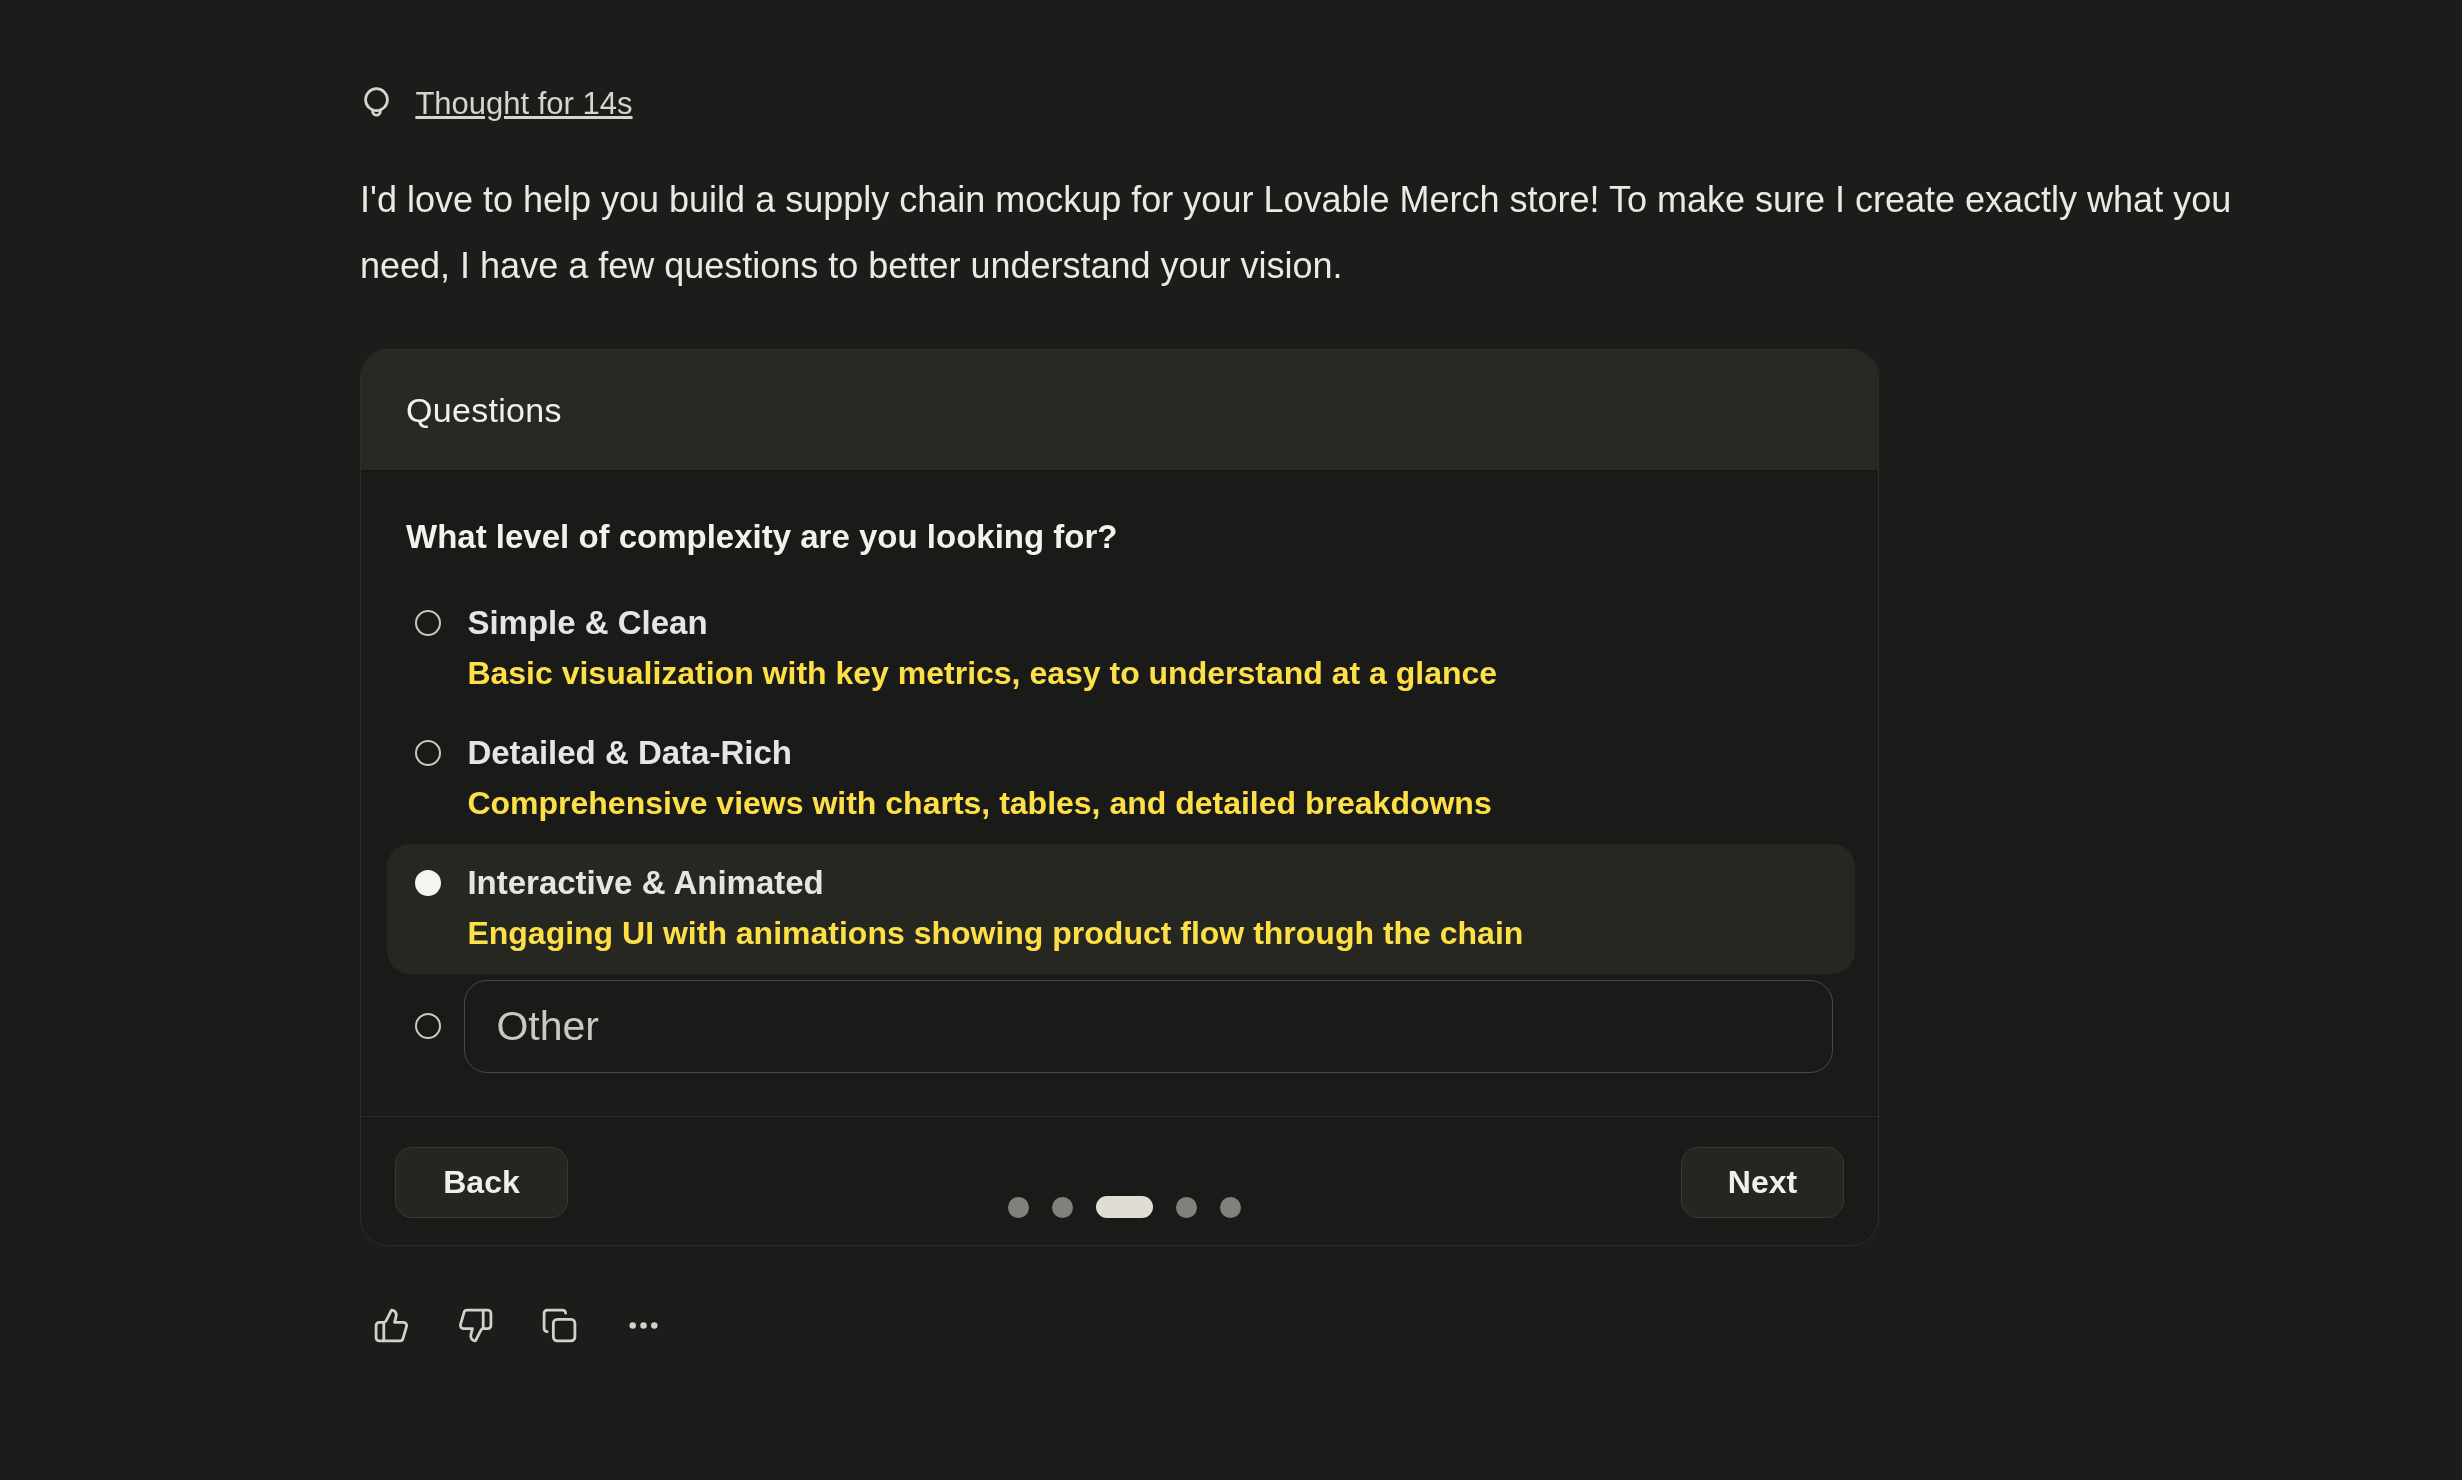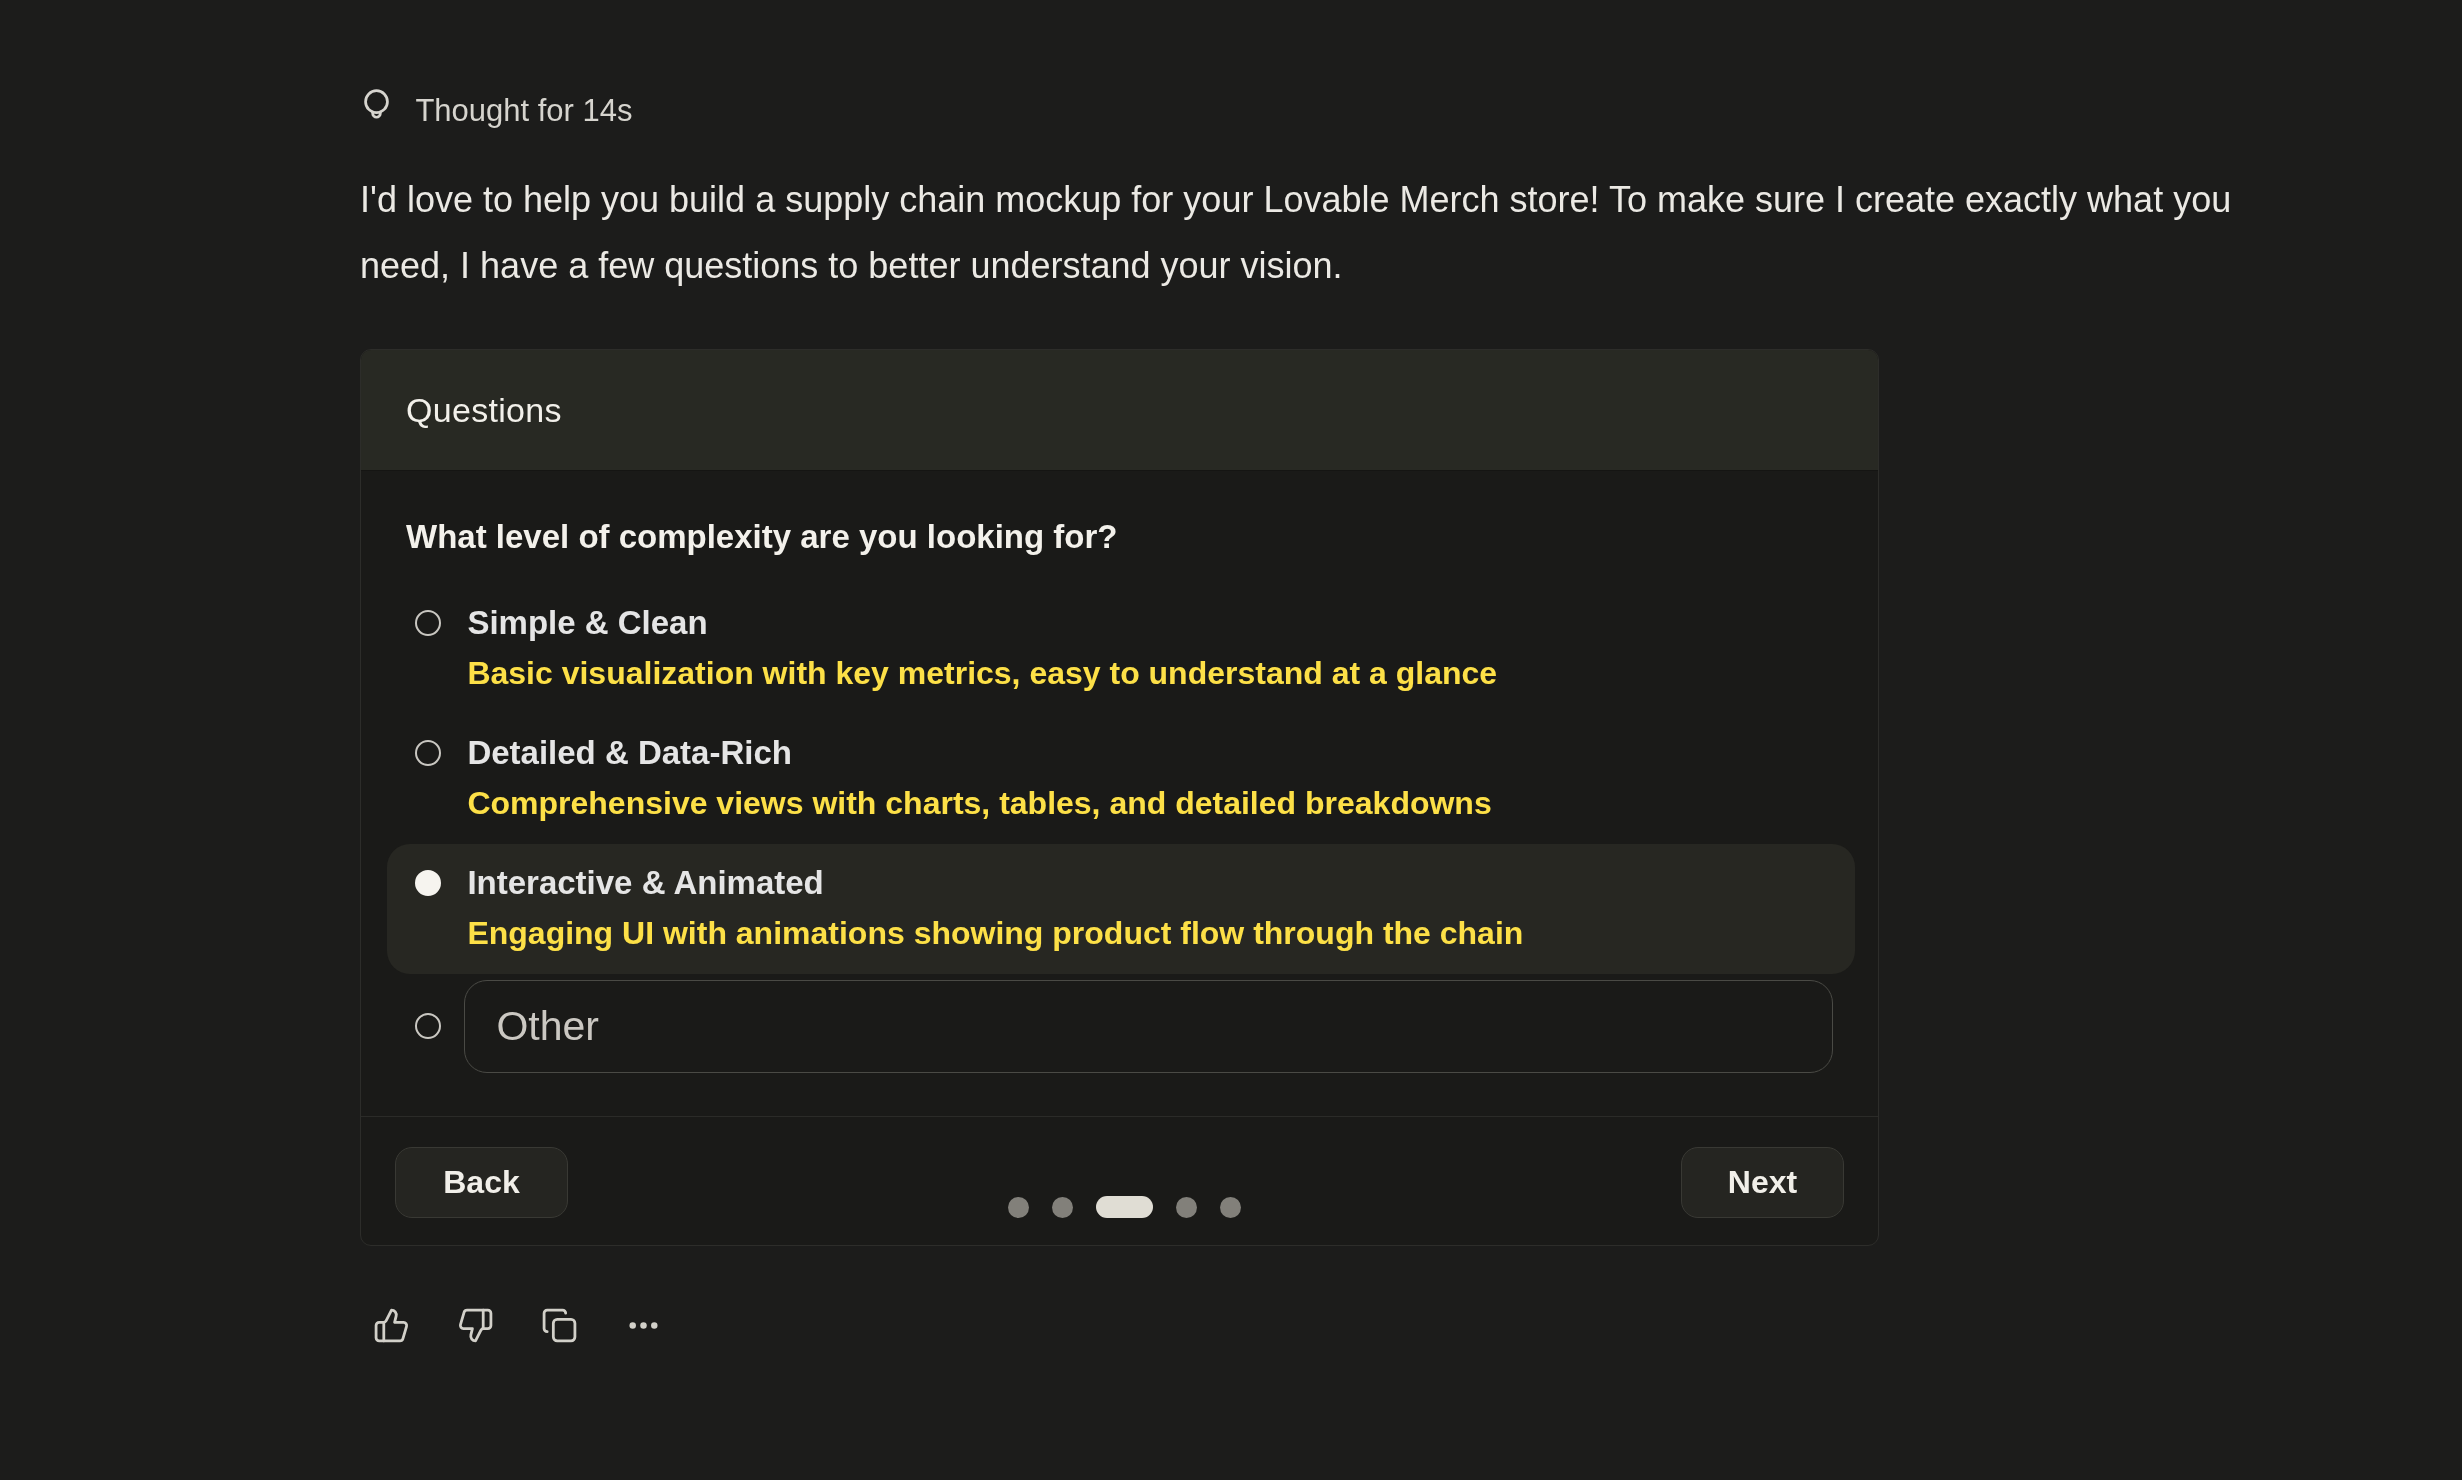--- a/index.html
+++ b/index.html
@@ -9,42 +9,43 @@
     height: 1480px;
     background: #1c1c1b;
     font-family: "Liberation Sans", sans-serif;
     color: #ebe9e4;
     overflow: hidden;
   }
   .page { position: relative; padding: 86px 0 0 360px; }
 
   
   .thought-row {
-    display: flex; align-items: flex-end; gap: 22.4px;
+    display: flex; align-items: flex-start; gap: 22.4px;
     color: #d6d4ce; font-size: 31px; height: 43px; width: fit-content;
     cursor: pointer;
+    text-decoration: underline;
   }
   .thought-row svg { display: block; }
 
   
   .message {
     width: 1897px;
     margin: 38px 0 0 0;
     font-size: 36px;
     line-height: 66px;
     color: #ebe9e4;
   }
 
   
   .card {
     margin-top: 50px;
     width: 1519px;
     background: #1a1a18;
     border: 1.1px solid #2d2d2a;
-    border-radius: 11px;
+    border-radius: 28px;
     overflow: hidden;
   }
   .card-header {
     background: #282923;
     height: 121px;
     padding: 0 45px;
     display: flex; align-items: center;
     border-bottom: 1.1px solid #151513;
   }
   .card-title { font-size: 34px; font-weight: 400; color: #f2f0ea; letter-spacing: 0.3px; }

